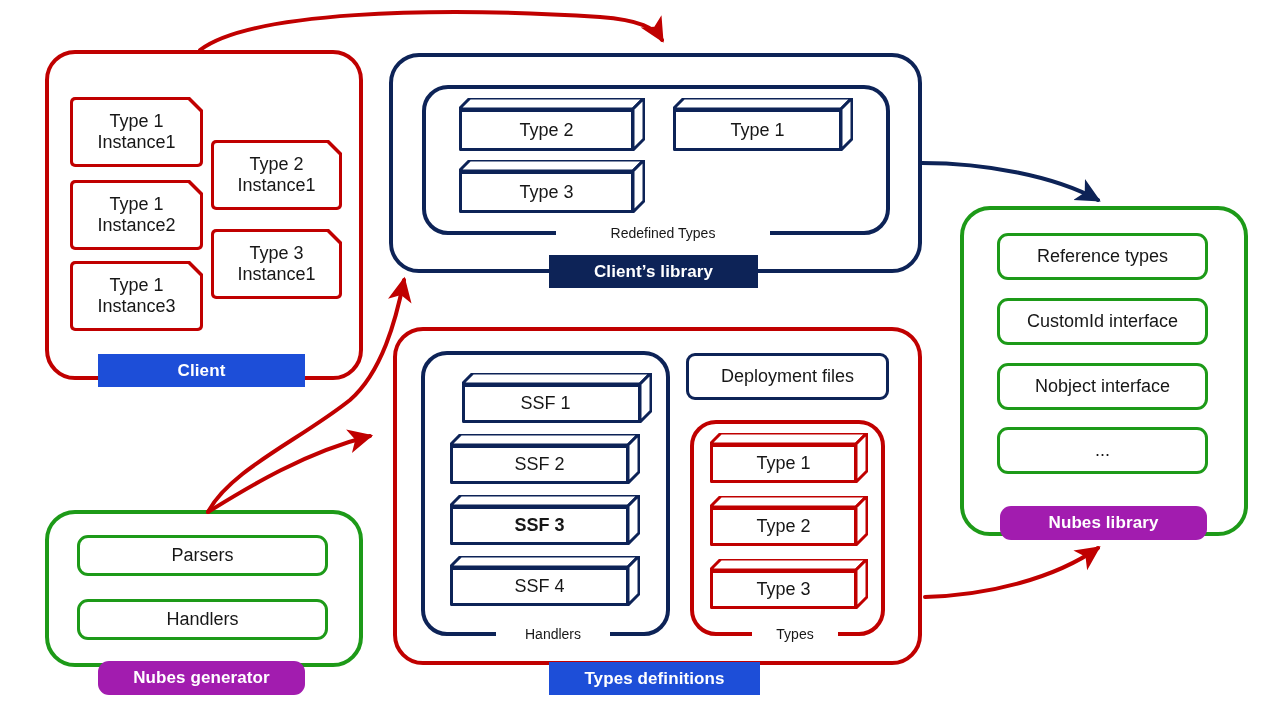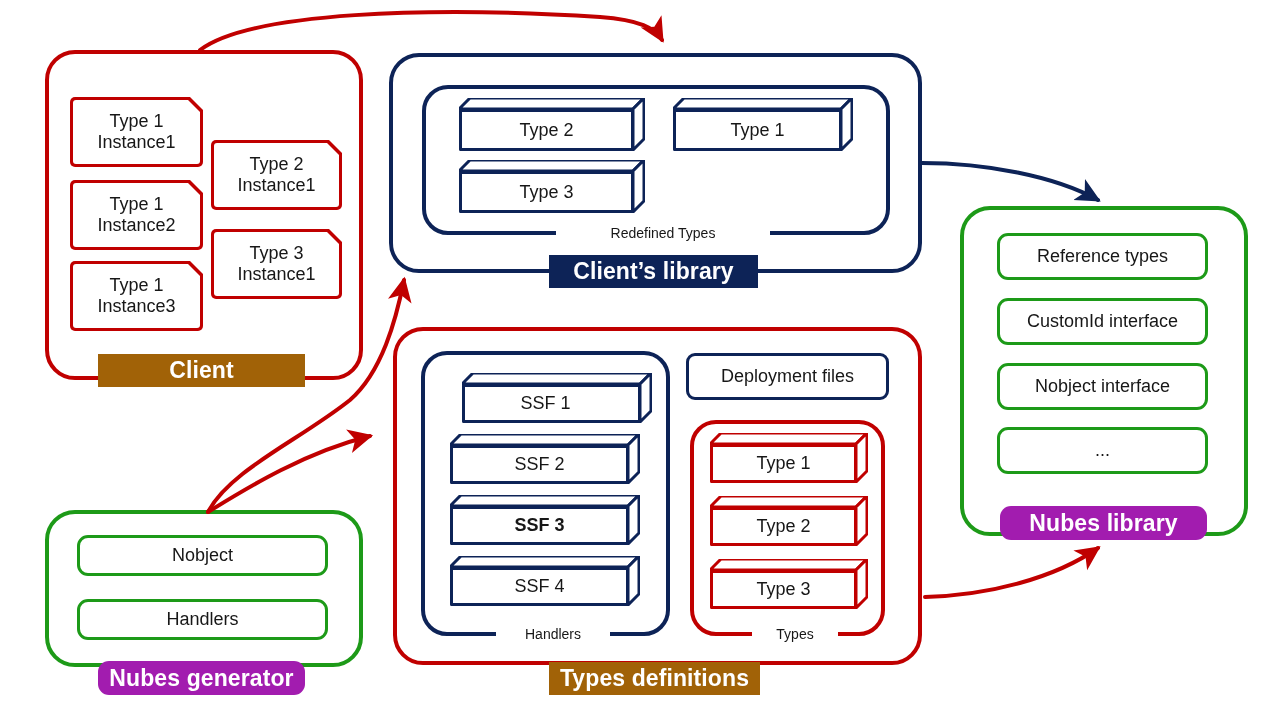--- a/index.html
+++ b/index.html
@@ -42,26 +42,26 @@
 
   
   .tag {
     position: absolute;
     box-sizing: border-box;
     display: flex;
     align-items: center;
     justify-content: center;
     color: #ffffff;
     font-weight: bold;
-    font-size: 23px;
+    font-size: 17px;
     letter-spacing: 0.1px;
     white-space: nowrap;
     z-index: 60;
   }
-  .tag.red   { background: #a16207; }
+  .tag.red   { background: #1d4ed8; }
   .tag.navy  { background: #0D2357; }
   .tag.green { background: #a21caf; border-radius: 11px; }
 
   
   .subgroup {
     position: absolute;
     box-sizing: border-box;
     border-style: solid;
     border-width: 4px;
     border-radius: 26px;
@@ -312,21 +312,21 @@
       <polygon points="146,11 157,0 157,38 146,49" fill="#ffffff" stroke="#C00000" stroke-width="3" stroke-linejoin="round"></polygon>
       <rect x="1.5" y="12.5" width="144" height="36" fill="#ffffff" stroke="#C00000" stroke-width="3" stroke-linejoin="round"></rect>
     </svg>
     <div class="lbl">Type 3</div>
   </div>
 
   <div class="tag red" style="left:549px; top:662px; width:211px; height:33px;">Types definitions</div>
 
   <div class="group green" style="left:45px; top:510px; width:318px; height:157px;"></div>
 
-  <div class="pill" style="left:77px; top:535px; width:251px; height:41px;">Nobject</div>
+  <div class="pill" style="left:77px; top:535px; width:251px; height:41px;">Parsers</div>
   <div class="pill" style="left:77px; top:599px; width:251px; height:41px;">Handlers</div>
 
   <div class="tag green" style="left:98px; top:661px; width:207px; height:34px;">Nubes generator</div>
 
   <div class="group green" style="left:960px; top:206px; width:288px; height:330px;"></div>
 
   <div class="pill" style="left:997px; top:233px; width:211px; height:47px;">Reference types</div>
   <div class="pill" style="left:997px; top:298px; width:211px; height:47px;">CustomId interface</div>
   <div class="pill" style="left:997px; top:363px; width:211px; height:47px;">Nobject interface</div>
   <div class="pill" style="left:997px; top:427px; width:211px; height:47px;">...</div>

